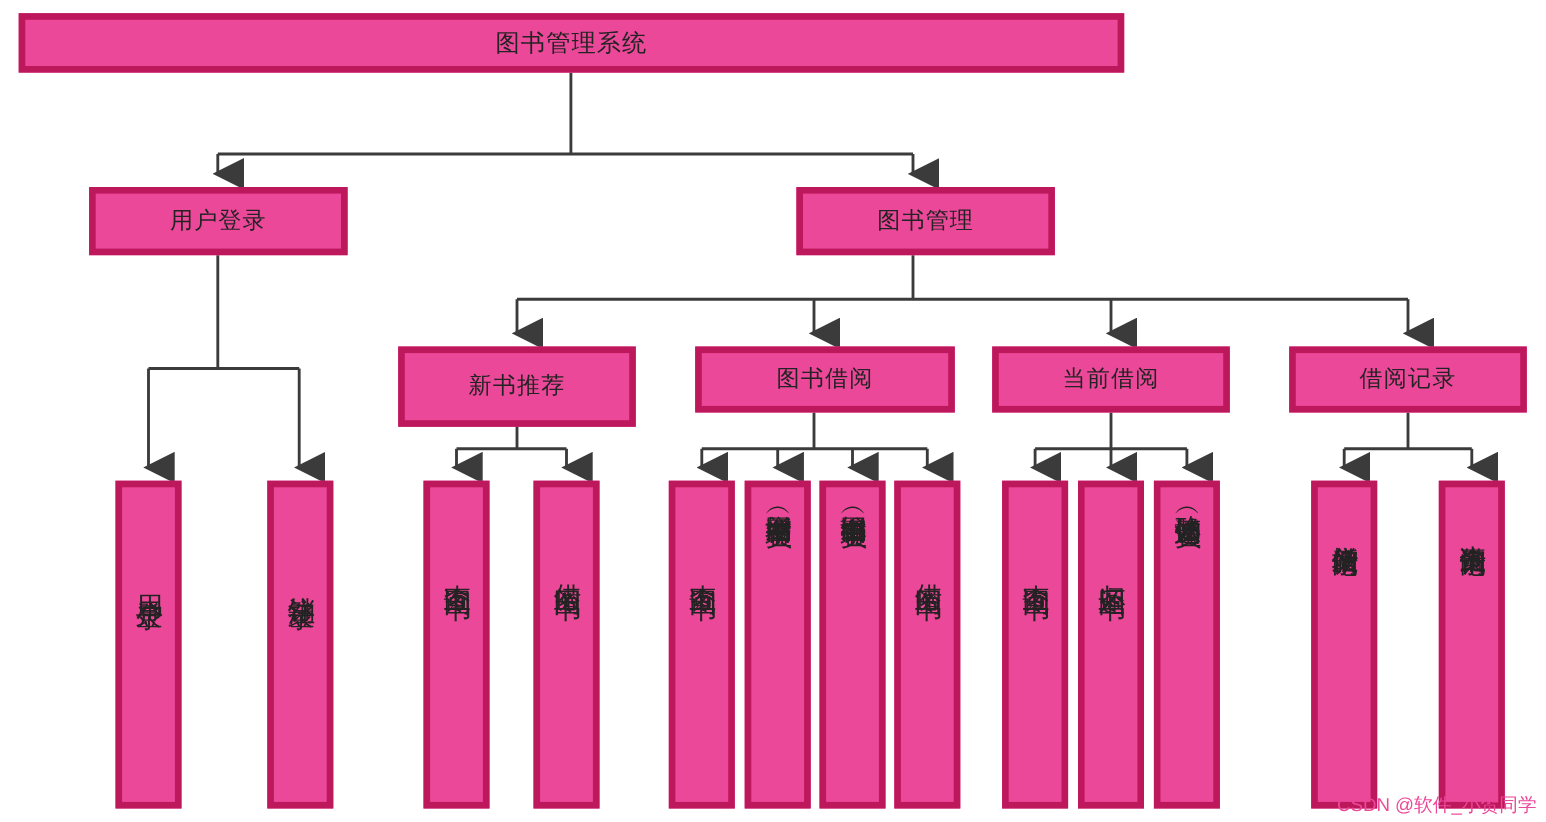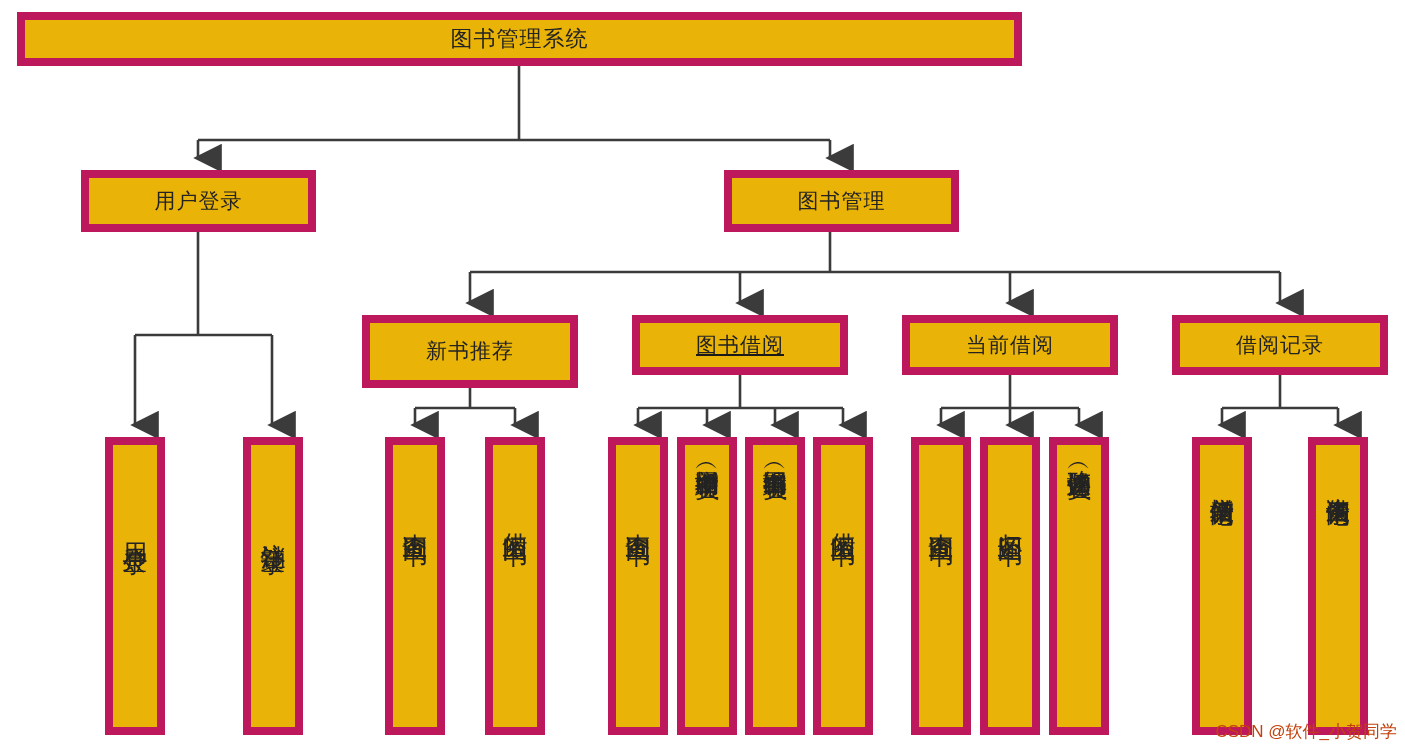--- a/index.html
+++ b/index.html
@@ -10,22 +10,22 @@
     font-family:"Liberation Sans","DejaVu Sans",sans-serif;
     overflow:hidden;
     position:relative;
   }
   #diagram-root{position:relative;width:1405px;height:747px;}
   svg#connectors{position:absolute;left:0;top:0;width:1405px;height:747px;pointer-events:none;}
 
   .node{
     position:absolute;
     box-sizing:border-box;
-    background:#eab308;
-    border:8px solid #be185d;
+    background:#ec4899;
+    border:6px solid #be185d;
     display:flex;
     align-items:center;
     justify-content:center;
     color:#1a1a1a;
   }
   .node .label{
     display:block;
     text-align:center;
     line-height:1.18;
     color:#232323;
@@ -52,21 +52,21 @@
     letter-spacing:3px;
     white-space:nowrap;
   }
   .node.v.tall .label{font-size:24px;letter-spacing:1px;}
 
   .watermark{
     position:absolute;
     right:8px;
     bottom:4px;
     font-size:17px;
-    color:#c2410c;
+    color:#ec4899;
     white-space:nowrap;
     user-select:none;
   }
 </style>
 </head>
 <body>
 
 <div id="diagram-root">
 
   <svg id="connectors" viewBox="0 0 1405 747">
@@ -126,21 +126,21 @@
   <div class="node h" style="left:81px;top:170px;width:235px;height:62px;">
     <span class="label">用户登录</span>
   </div>
   <div class="node h" style="left:724px;top:170px;width:235px;height:62px;">
     <span class="label">图书管理</span>
   </div>
 
   <div class="node h" style="left:362px;top:315px;width:216px;height:73px;">
     <span class="label">新书推荐</span>
   </div>
-  <div class="node h" style="left:632px;top:315px;width:216px;height:60px;text-decoration:underline;">
+  <div class="node h" style="left:632px;top:315px;width:236px;height:60px;">
     <span class="label">图书借阅</span>
   </div>
   <div class="node h" style="left:1172px;top:315px;width:216px;height:60px;">
     <span class="label">借阅记录</span>
   </div>
   <div class="node h" style="left:902px;top:315px;width:216px;height:60px;">
     <span class="label">当前借阅</span>
   </div>
 
   <div class="node v" style="left:105px;top:437px;width:60px;height:298px;padding-top:78px;">

